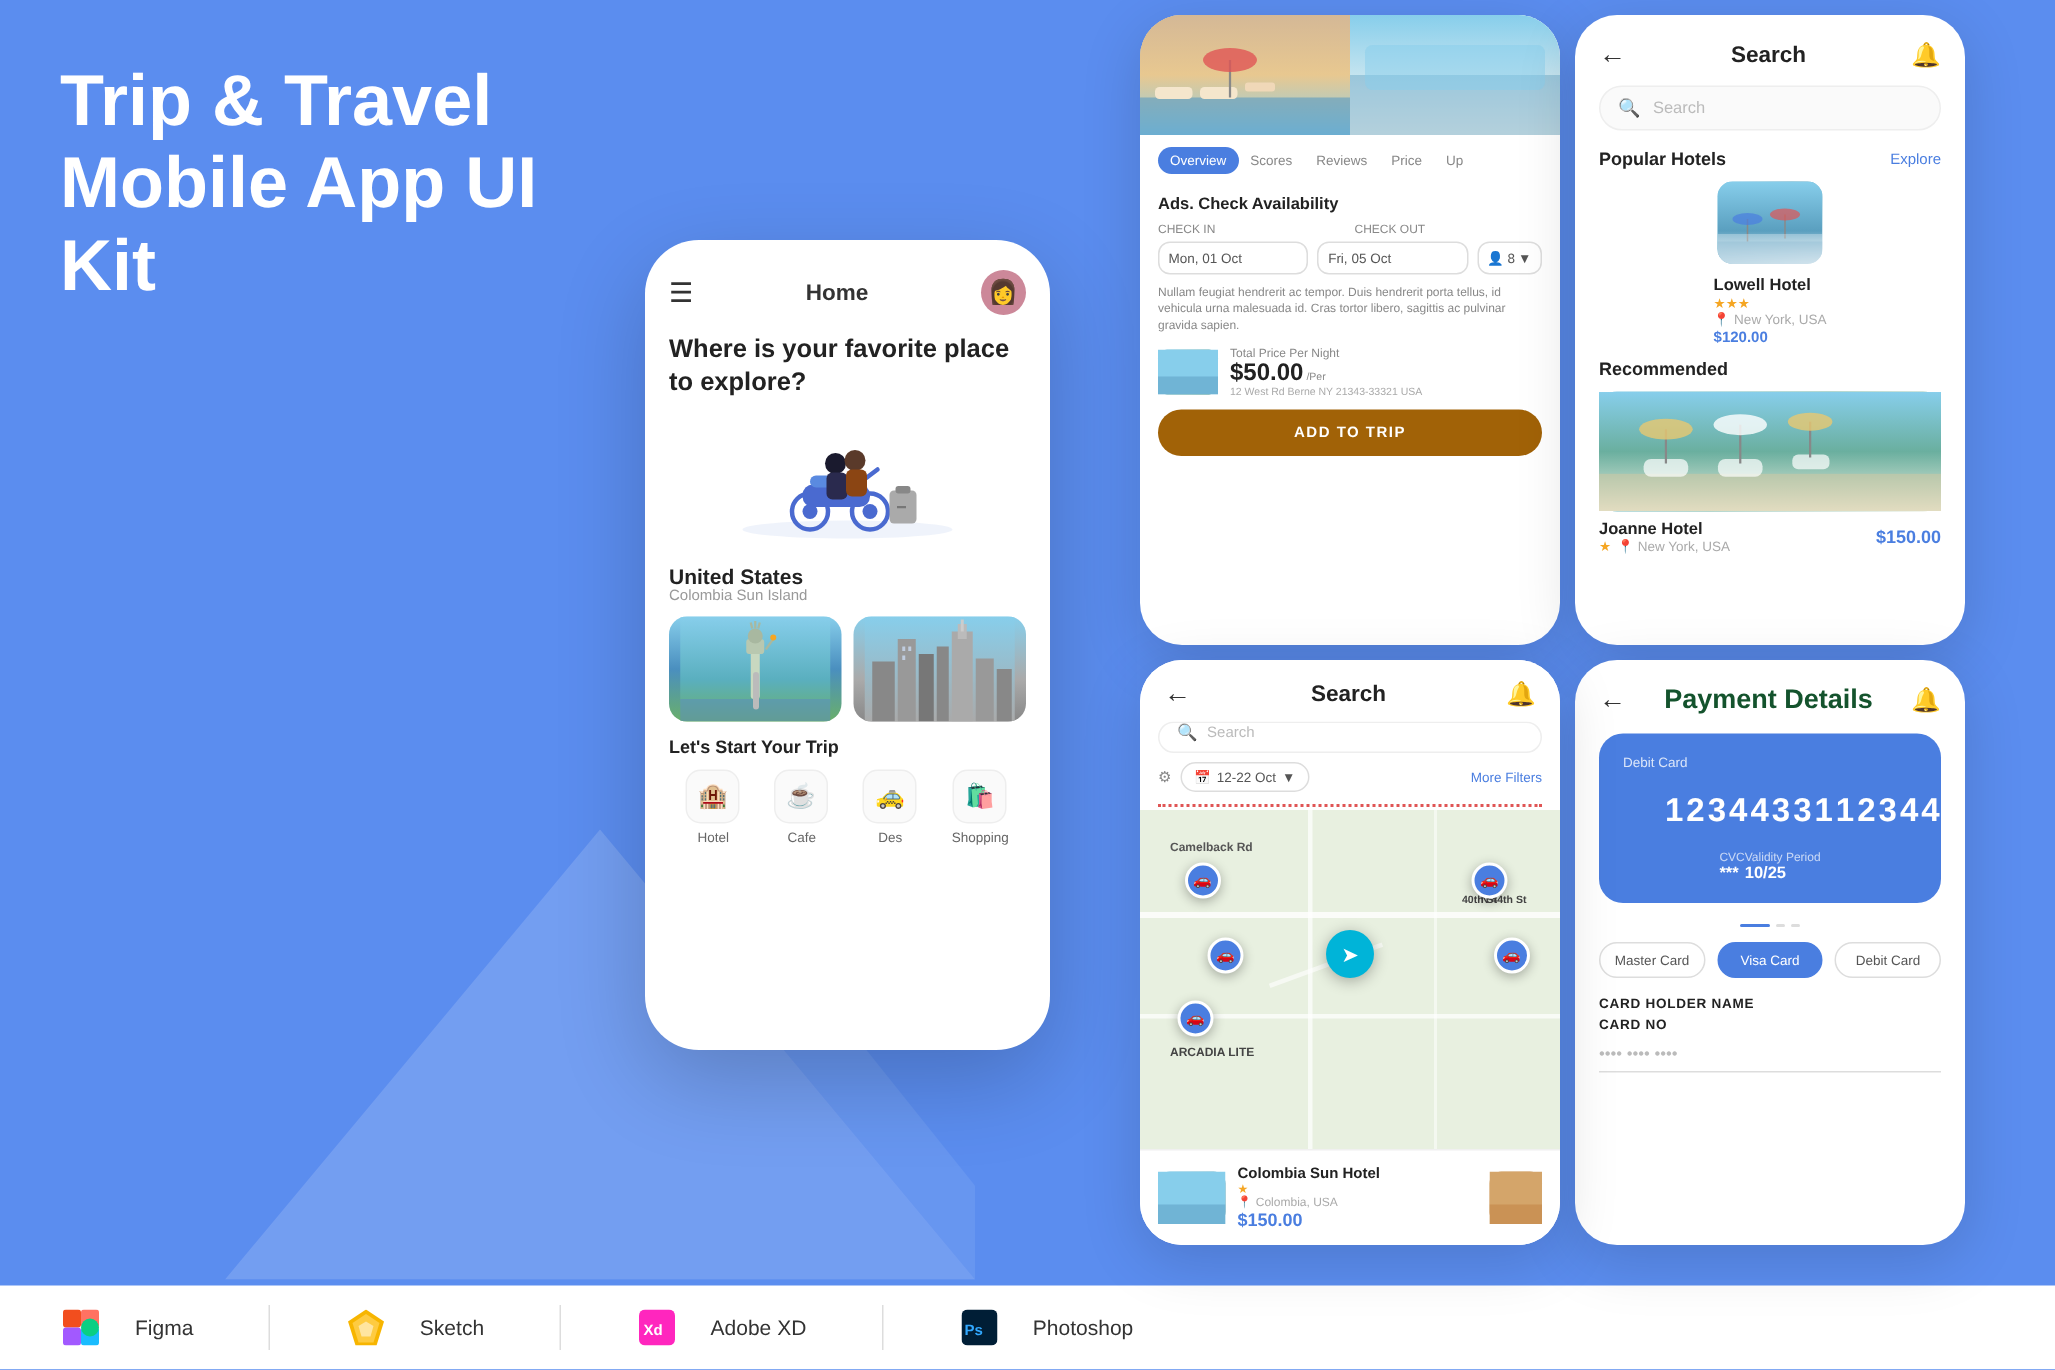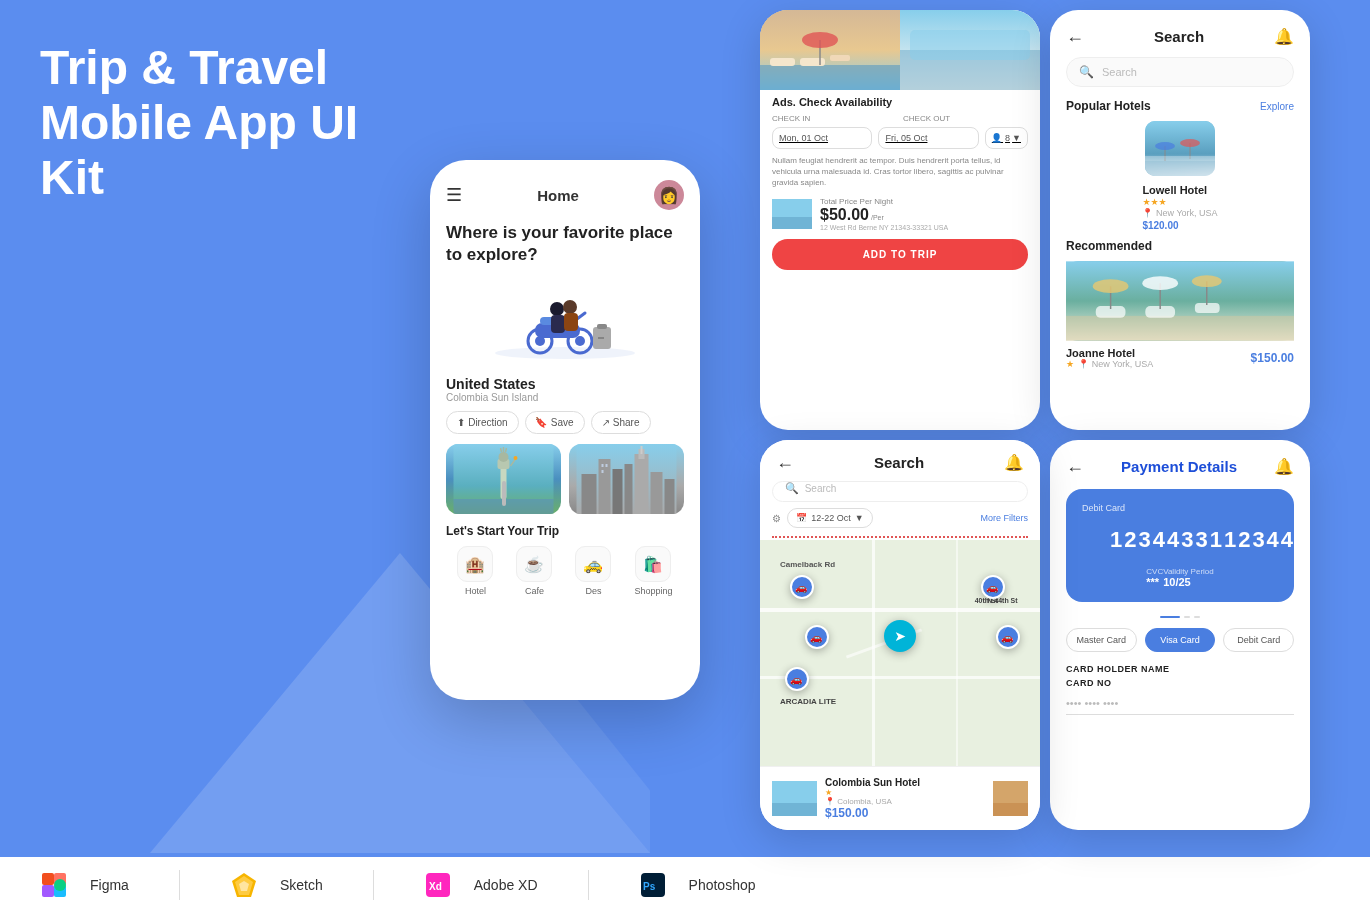--- a/index.html
+++ b/index.html
@@ -273,21 +273,20 @@
     .avail-title {
       font-size: 11px;
       font-weight: 700;
       color: #222;
       margin-bottom: 6px;
     }
     .avail-row {
       display: flex;
       gap: 6px;
       align-items: center;
-      text-decoration: underline;
     }
     .avail-field {
       flex: 1;
       border: 1px solid #ddd;
       border-radius: 8px;
       padding: 5px 6px;
       font-size: 9px;
       color: #555;
     }
     .avail-guests {
@@ -350,21 +349,21 @@
       font-size: 7px;
       color: #888;
     }
     .price-address {
       font-size: 7px;
       color: #aaa;
     }
 
     .add-trip-btn {
       margin: 0 12px 12px;
-      background: #ef4444;
+      background: #a16207;
       color: #fff;
       border: none;
       border-radius: 20px;
       padding: 10px;
       font-size: 10px;
       font-weight: 700;
       letter-spacing: 1px;
       text-align: center;
       cursor: pointer;
       text-transform: uppercase;
@@ -676,23 +675,23 @@
       display: flex;
       align-items: center;
       justify-content: space-between;
       margin-bottom: 12px;
     }
     .payment-back {
       font-size: 18px;
       color: #333;
     }
     .payment-title {
-      font-size: 15px;
-      font-weight: 700;
-      color: #1d4ed8;
+      font-size: 18px;
+      font-weight: 700;
+      color: #14532d;
     }
     .payment-bell {
       font-size: 16px;
       color: #333;
     }
 
     .debit-card {
       background: #4a7ee0;
       border-radius: 16px;
       padding: 14px 16px;
@@ -877,25 +876,20 @@
           <rect x="112" y="43" width="10" height="5" rx="2" fill="#888"></rect>
           <line x1="113" y1="57" x2="119" y2="57" stroke="#777" stroke-width="1.5"></line>
         </svg>
       </div>
 
       <div class="location-section">
         <div class="location-name">United States</div>
         <div class="location-sub">Colombia Sun Island</div>
       </div>
 
-      <div class="action-buttons">
-        <div class="action-btn">⬆ Direction</div>
-        <div class="action-btn">🔖 Save</div>
-        <div class="action-btn">↗ Share</div>
-      </div>
 
       <div class="image-row">
         <div class="place-img img-blue-sky">
           <svg width="100%" height="100%" viewBox="0 0 100 70">
             <defs>
                 <linearGradient id="sky1" x1="0" y1="0" x2="0" y2="1">
               <stop offset="0%" stop-color="#87CEEB"></stop>
               <stop offset="60%" stop-color="#5aafbf"></stop>
               <stop offset="100%" stop-color="#6aaf6a"></stop>
             </linearGradient>
@@ -1003,20 +997,27 @@
               </linearGradient>
                 </defs>
               <rect width="140" height="80" fill="url(#pool2)"></rect>
 
               <rect x="0" y="40" width="140" height="40" fill="#5a9abf" opacity="0.4"></rect>
               <rect x="10" y="20" width="120" height="30" rx="5" fill="#87CEEB" opacity="0.5"></rect>
             </svg>
           </div>
         </div>
 
+        <div class="hotel-tabs">
+          <div class="hotel-tab active">Overview</div>
+          <div class="hotel-tab">Scores</div>
+          <div class="hotel-tab">Reviews</div>
+          <div class="hotel-tab">Price</div>
+          <div class="hotel-tab">Up</div>
+        </div>
 
         <div class="availability-section">
           <div class="avail-title">Ads. Check Availability</div>
           <div class="avail-labels">
             <div class="avail-label">CHECK IN</div>
             <div class="avail-label">CHECK OUT</div>
           </div>
           <div class="avail-row">
             <div class="avail-field">Mon, 01 Oct</div>
             <div class="avail-field">Fri, 05 Oct</div>

